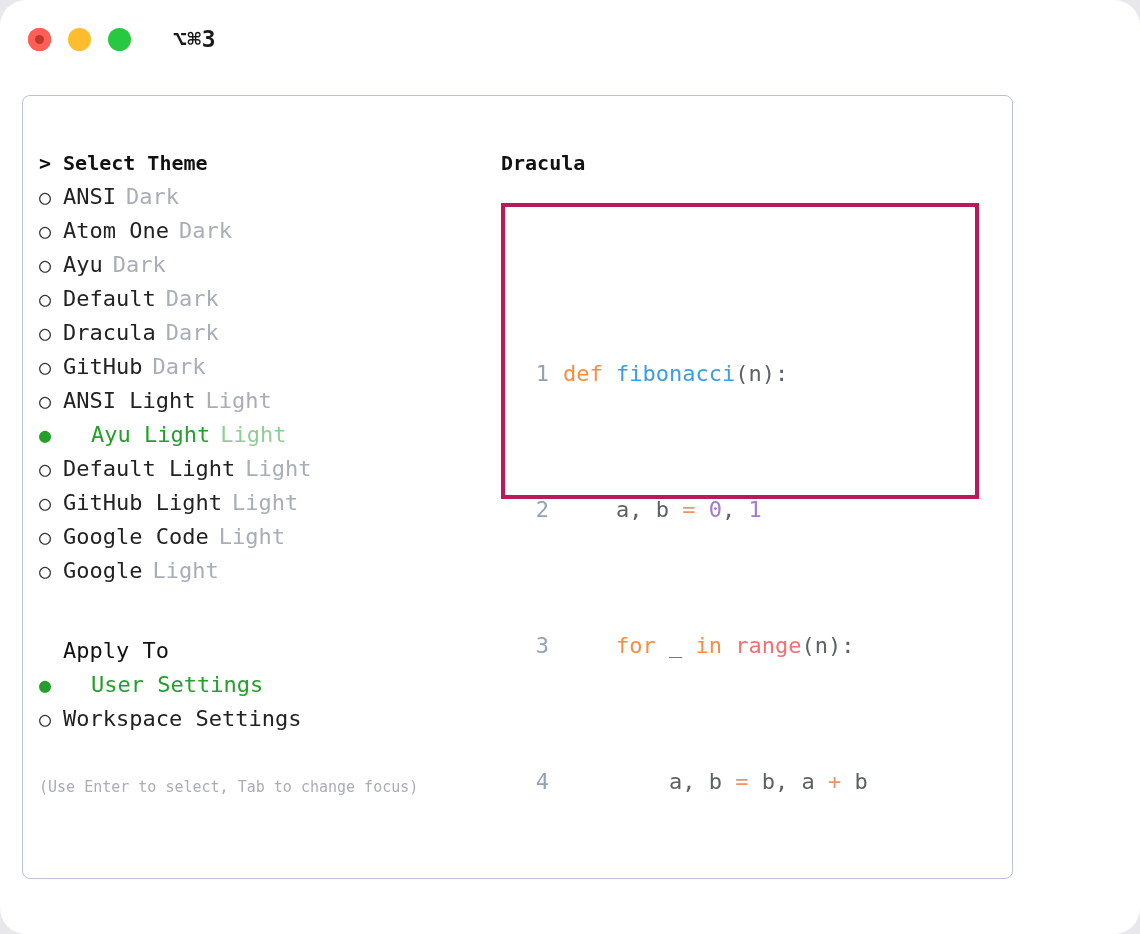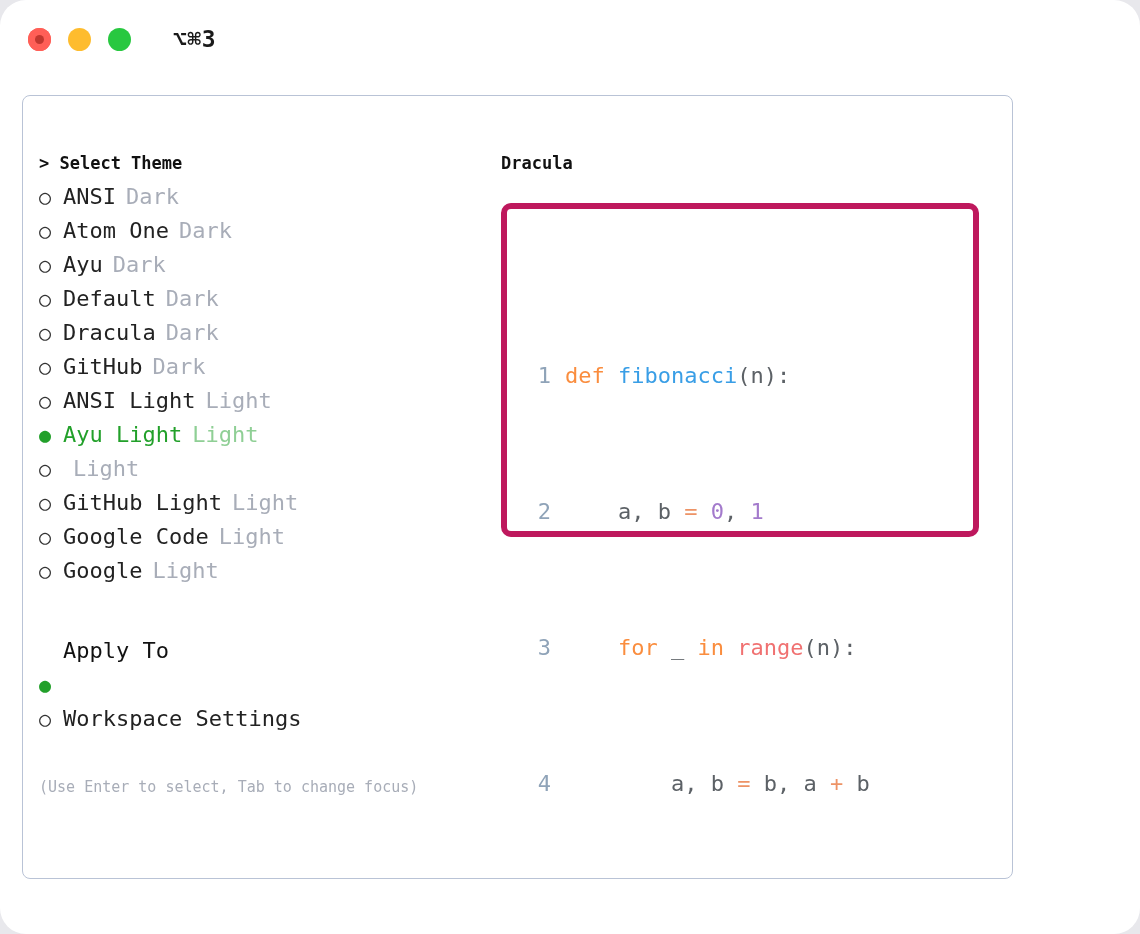--- a/index.html
+++ b/index.html
@@ -75,21 +75,21 @@
     top: 50px;
     width: 450px;
   }
   .right-col {
     position: absolute;
     left: 478px;
     top: 50px;
     width: 500px;
   }
   .heading {
-    font-size: 17px;
+    font-size: 20px;
     font-weight: bold;
     color: #111111;
     line-height: 34px;
     white-space: pre;
   }
   .opt-list {
     margin-top: 0px;
   }
   .opt {
     display: flex;
@@ -106,20 +106,21 @@
     font-size: 20px;
   }
   .bullet.on {
     color: #22a02a;
   }
   .opt-label {
     color: #222222;
   }
   .opt.selected .opt-label {
     color: #22a02a;
+    margin-left: 28px;
   }
   .opt-tag {
     color: #a8adb8;
     margin-left: 10px;
   }
   .opt.selected .opt-tag {
     color: #8fcf95;
   }
   .section-gap {
     height: 34px;
@@ -138,23 +139,23 @@
     color: #a8adb8;
     line-height: 34px;
     width: 420px;
     white-space: pre-wrap;
   }
   .preview-box {
     position: absolute;
     left: 478px;
     top: 107px;
     width: 478px;
-    height: 334px;
-    border: 6px solid #be185d;
-    border-radius: 10px;
+    height: 296px;
+    border: 4px solid #be185d;
+    border-radius: 0;
     box-sizing: border-box;
   }
   .code {
     position: absolute;
     left: 22px;
     top: 48px;
     font-size: 22px;
     line-height: 34px;
     white-space: pre;
   }
@@ -237,20 +238,21 @@
         </div>
 
         <div class="opt selected">
           <span class="bullet on">●</span>
           <span class="opt-label">Ayu Light</span>
           <span class="opt-tag">Light</span>
         </div>
 
         <div class="opt">
           <span class="bullet">○</span>
+          <span class="opt-label">Default Light</span>
           <span class="opt-tag">Light</span>
         </div>
 
         <div class="opt">
           <span class="bullet">○</span>
           <span class="opt-label">GitHub Light</span>
           <span class="opt-tag">Light</span>
         </div>
 
         <div class="opt">
@@ -267,20 +269,21 @@
 
       </div>
 
       <div class="section-gap"></div>
 
       <div class="apply-heading">Apply To</div>
 
       <div class="opt-list">
         <div class="opt selected">
           <span class="bullet on">●</span>
+          <span class="opt-label">User Settings</span>
         </div>
         <div class="opt">
           <span class="bullet">○</span>
           <span class="opt-label">Workspace Settings</span>
         </div>
       </div>
 
       <div class="hint">(Use Enter to select, Tab to change focus)</div>
     </div>
 

